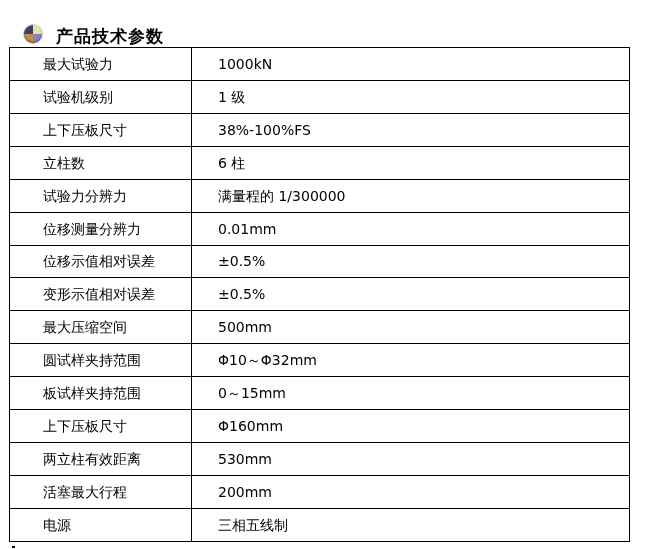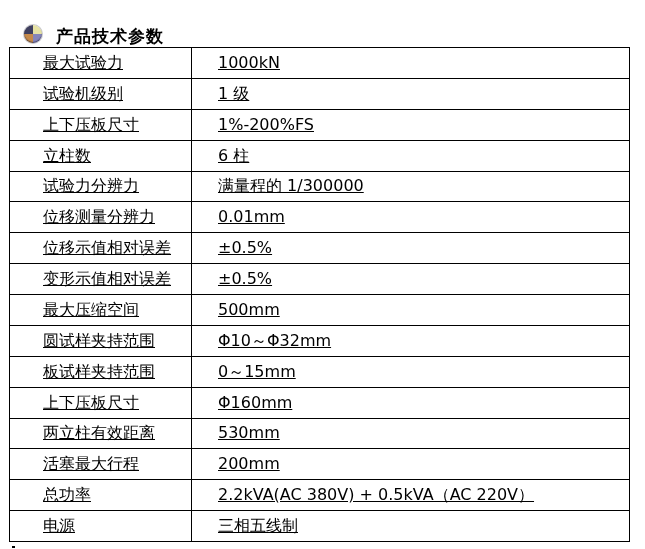--- a/index.html
+++ b/index.html
@@ -56,27 +56,26 @@
     position: absolute;
     left: 9px;
     top: 47px;
     width: 621px;
     height: 495px;
     border-collapse: collapse;
     table-layout: fixed;
   }
   .spec-table td {
     border: 1px solid #000000;
-    font-size: 16px;
+    font-size: 14px;
     line-height: 16px;
     vertical-align: middle;
     white-space: nowrap;
     overflow: hidden;
     padding: 0;
-    text-decoration: underline;
   }
   .spec-table td.param-name {
     width: 148px;
     padding-left: 33px;
   }
   .spec-table td.param-value {
     padding-left: 26px;
   }
 
   
@@ -102,21 +101,21 @@
     <tr>
       <td class="param-name">最大试验力</td>
       <td class="param-value">1000kN</td>
     </tr>
     <tr>
       <td class="param-name">试验机级别</td>
       <td class="param-value">1 级</td>
     </tr>
     <tr>
       <td class="param-name">上下压板尺寸</td>
-      <td class="param-value">1%-200%FS</td>
+      <td class="param-value">38%-100%FS</td>
     </tr>
     <tr>
       <td class="param-name">立柱数</td>
       <td class="param-value">6 柱</td>
     </tr>
     <tr>
       <td class="param-name">试验力分辨力</td>
       <td class="param-value">满量程的 1/300000</td>
     </tr>
     <tr>
@@ -149,23 +148,19 @@
     </tr>
     <tr>
       <td class="param-name">两立柱有效距离</td>
       <td class="param-value">530mm</td>
     </tr>
     <tr>
       <td class="param-name">活塞最大行程</td>
       <td class="param-value">200mm</td>
     </tr>
     <tr>
-      <td class="param-name">总功率</td>
-      <td class="param-value">2.2kVA(AC 380V) + 0.5kVA（AC 220V）</td>
-    </tr>
-    <tr>
       <td class="param-name">电源</td>
       <td class="param-value">三相五线制</td>
     </tr>
   </tbody>
 </table>
 
 <div class="clipped-fragment"></div>
 
 </body></html>

